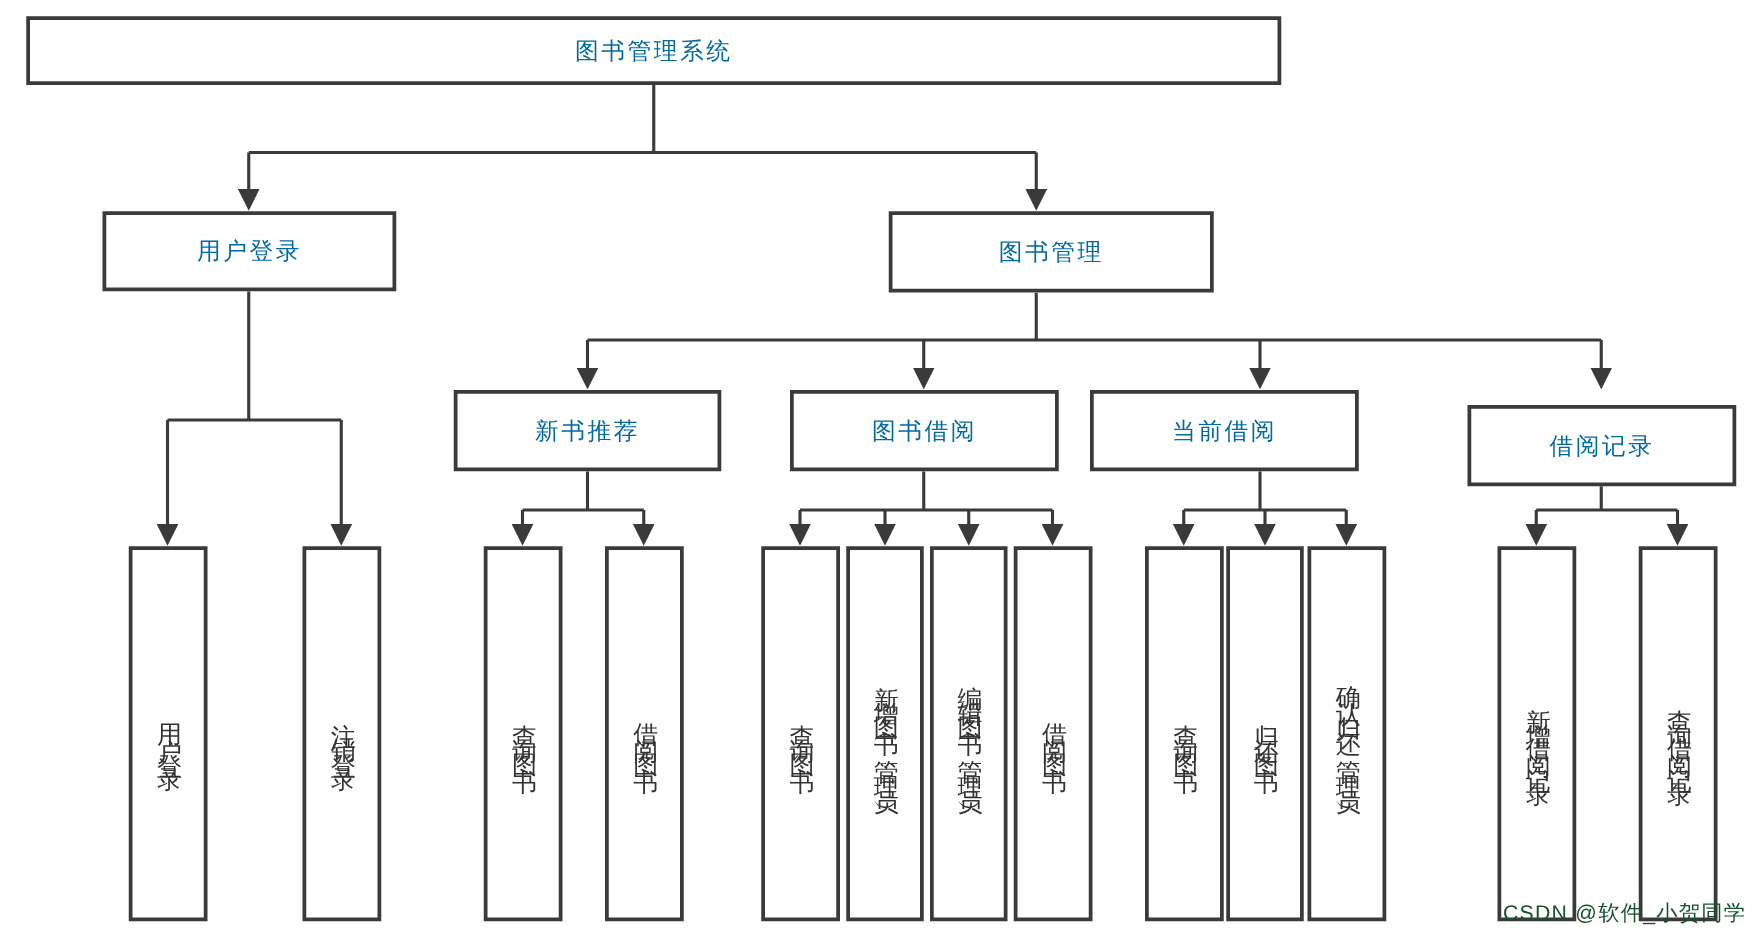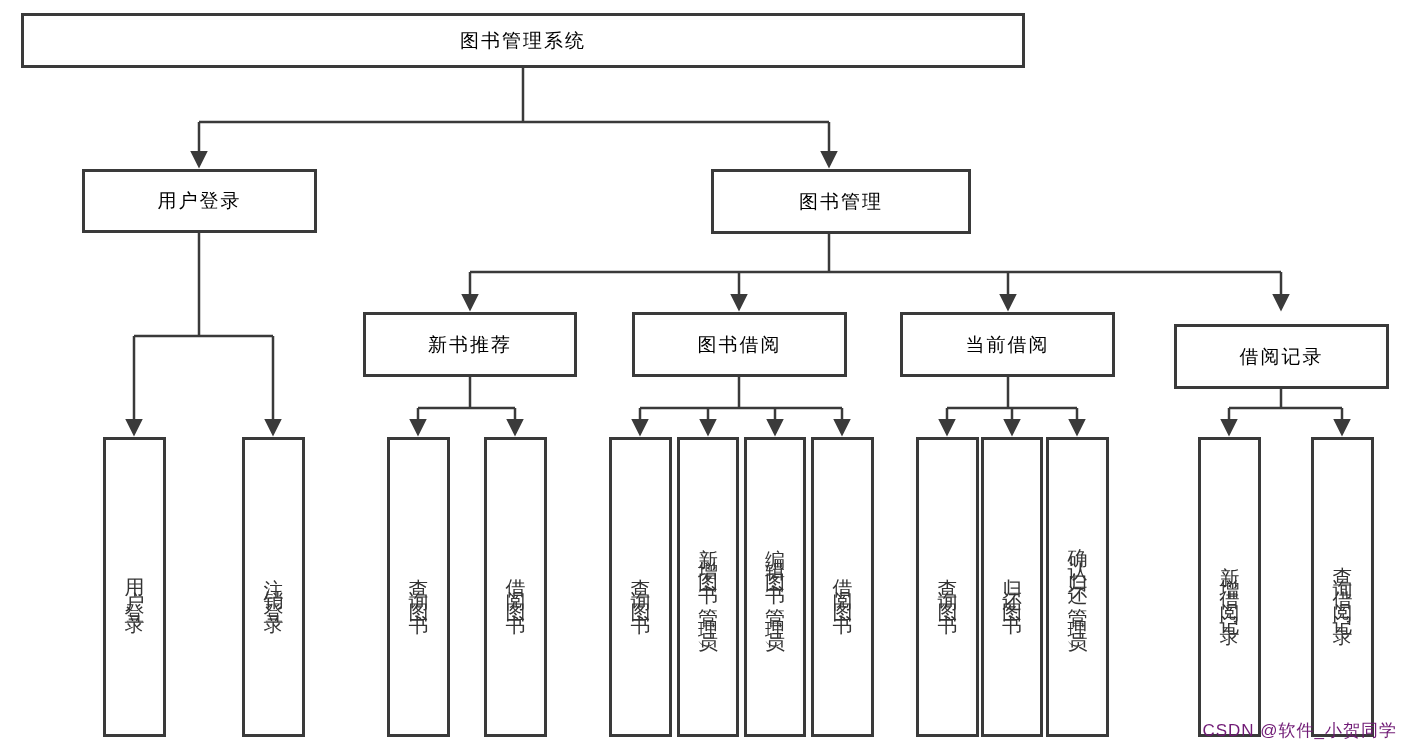--- a/index.html
+++ b/index.html
@@ -5,29 +5,29 @@
   html,body{margin:0;padding:0;background:#ffffff;}
   #stage{
     position:relative;width:1405px;height:747px;background:#ffffff;overflow:hidden;
     font-family:"Liberation Sans","DejaVu Sans",sans-serif;color:#2f2f2f;
   }
   #wires{position:absolute;left:0;top:0;width:1405px;height:747px;z-index:1;}
   .box{
     position:absolute;background:#ffffff;border:3px solid #3a3a3a;box-sizing:border-box;
     display:flex;align-items:center;justify-content:center;z-index:2;
   }
-  .hlabel{font-size:19px;letter-spacing:2px;color:#000000;white-space:nowrap;}
+  .hlabel{font-size:19px;letter-spacing:2px;color:#0369a1;white-space:nowrap;}
   .root .hlabel{font-size:19px;}
   .vlabel{
     writing-mode:vertical-rl;text-orientation:mixed;
     font-size:20px;letter-spacing:12px;line-height:1.15;color:#333333;
   }
   #watermark{
     position:absolute;right:8px;bottom:5px;z-index:10;
-    font-size:17px;color:#701a75;letter-spacing:1px;white-space:nowrap;
+    font-size:17px;color:#14532d;letter-spacing:1px;white-space:nowrap;
   }
 </style>
 </head>
 <body>
 
 <div id="stage">
 
   <svg id="wires" viewBox="0 0 1405 747" xmlns="http://www.w3.org/2000/svg">
     <defs>
       <marker id="arrow" viewBox="0 0 10 10" refX="8" refY="5" markerWidth="7" markerHeight="7" orient="auto" markerUnits="strokeWidth">
@@ -88,21 +88,21 @@
   <div class="box" style="left:711px;top:169px;width:260px;height:65px;">
     <span class="hlabel">图书管理</span>
   </div>
 
   <div class="box" style="left:632px;top:312px;width:215px;height:65px;">
     <span class="hlabel">图书借阅</span>
   </div>
   <div class="box" style="left:363px;top:312px;width:214px;height:65px;">
     <span class="hlabel">新书推荐</span>
   </div>
-  <div class="box" style="left:900px;top:312px;width:215px;height:65px;">
+  <div class="box" style="left:872px;top:312px;width:215px;height:65px;">
     <span class="hlabel">当前借阅</span>
   </div>
   <div class="box" style="left:1174px;top:312px;width:215px;height:65px;margin-top:12px;">
     <span class="hlabel">借阅记录</span>
   </div>
 
   <div class="box" style="left:103px;top:437px;width:63px;height:300px;">
     <span class="vlabel">用户登录</span>
   </div>
   <div class="box" style="left:242px;top:437px;width:63px;height:300px;">

